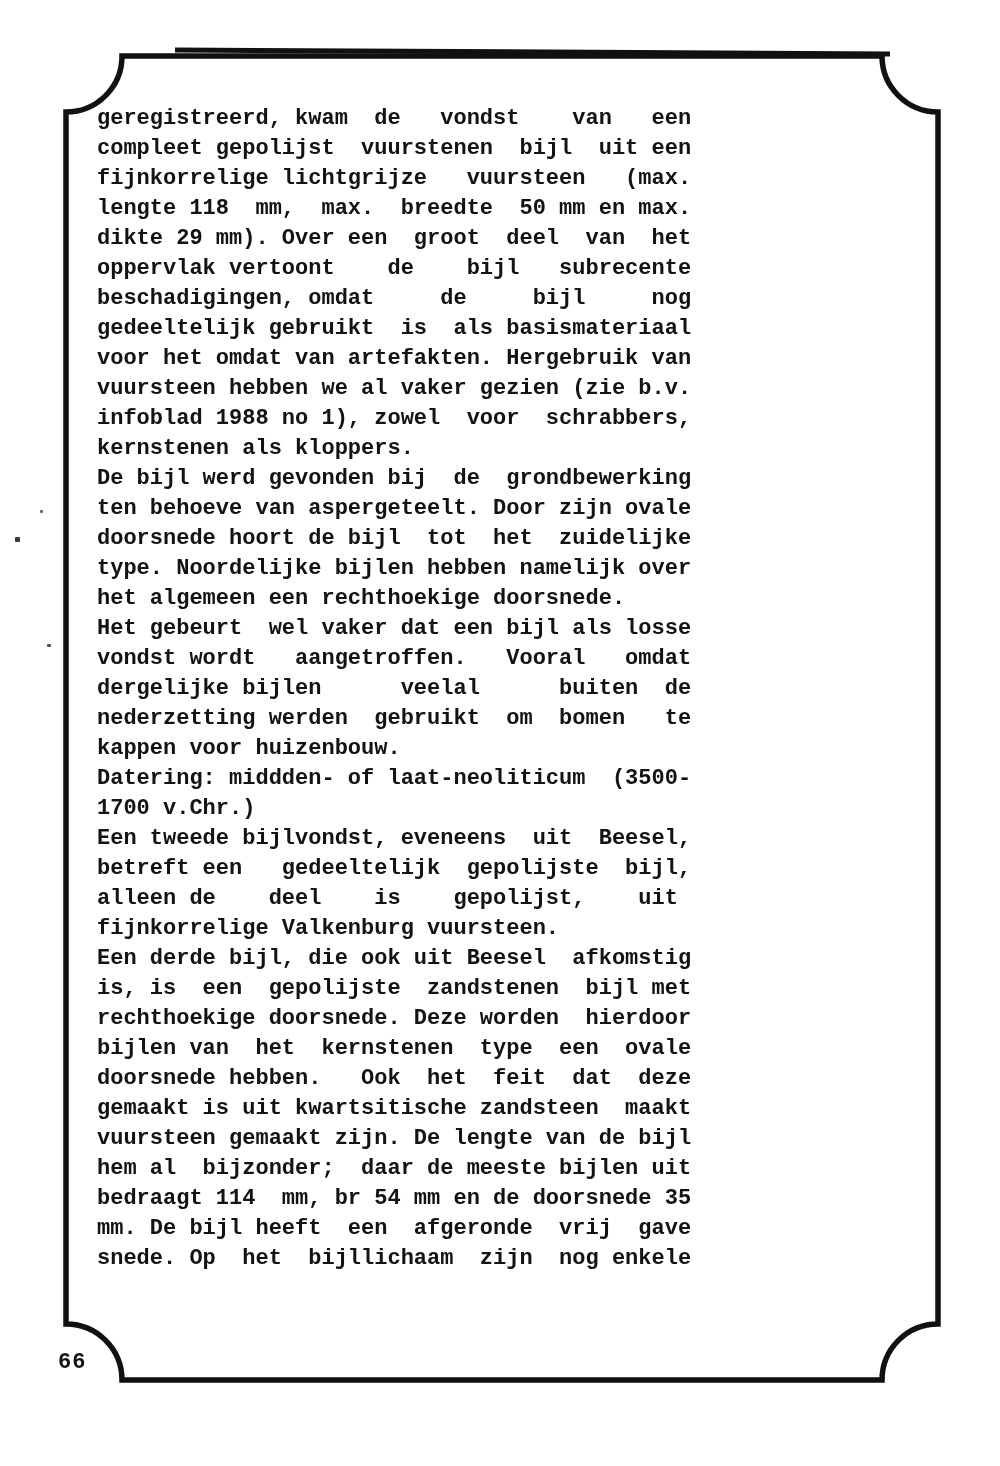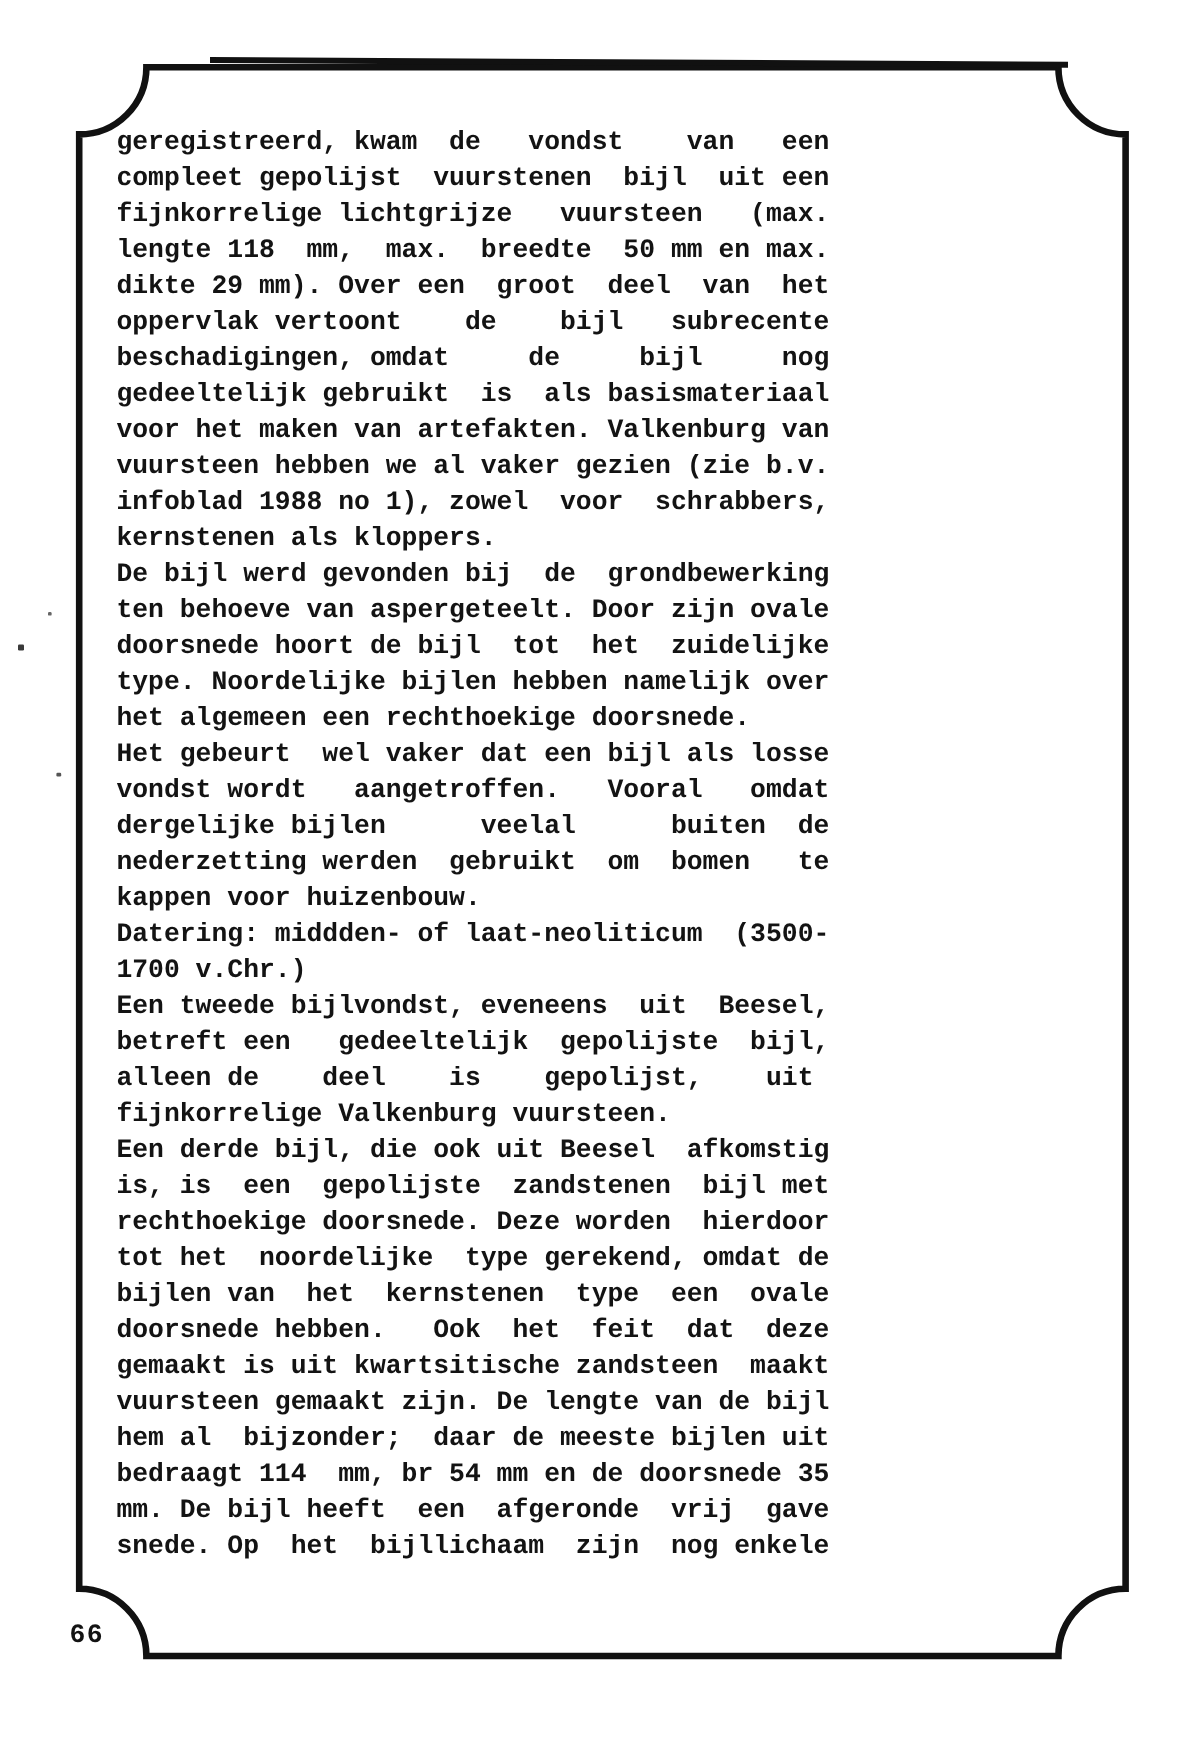--- a/index.html
+++ b/index.html
@@ -79,21 +79,21 @@
 
   <div class="textblock">
       <div class="line">geregistreerd, kwam  de   vondst    van   een</div>
       <div class="line">compleet gepolijst  vuurstenen  bijl  uit een</div>
       <div class="line">fijnkorrelige lichtgrijze   vuursteen   (max.</div>
       <div class="line">lengte 118  mm,  max.  breedte  50 mm en max.</div>
       <div class="line">dikte 29 mm). Over een  groot  deel  van  het</div>
       <div class="line">oppervlak vertoont    de    bijl   subrecente</div>
       <div class="line">beschadigingen, omdat     de     bijl     nog</div>
       <div class="line">gedeeltelijk gebruikt  is  als basismateriaal</div>
-      <div class="line">voor het maken van artefakten. Valkenburg van</div>
+      <div class="line">voor het omdat van artefakten. Hergebruik van</div>
       <div class="line">vuursteen hebben we al vaker gezien (zie b.v.</div>
       <div class="line">infoblad 1988 no 1), zowel  voor  schrabbers,</div>
       <div class="line">kernstenen als kloppers.</div>
       <div class="line">De bijl werd gevonden bij  de  grondbewerking</div>
       <div class="line">ten behoeve van aspergeteelt. Door zijn ovale</div>
       <div class="line">doorsnede hoort de bijl  tot  het  zuidelijke</div>
       <div class="line">type. Noordelijke bijlen hebben namelijk over</div>
       <div class="line">het algemeen een rechthoekige doorsnede.</div>
       <div class="line">Het gebeurt  wel vaker dat een bijl als losse</div>
       <div class="line">vondst wordt   aangetroffen.   Vooral   omdat</div>
@@ -102,21 +102,20 @@
       <div class="line">kappen voor huizenbouw.</div>
       <div class="line">Datering: middden- of laat-neoliticum  (3500-</div>
       <div class="line">1700 v.Chr.)</div>
       <div class="line">Een tweede bijlvondst, eveneens  uit  Beesel,</div>
       <div class="line">betreft een   gedeeltelijk  gepolijste  bijl,</div>
       <div class="line">alleen de    deel    is    gepolijst,    uit</div>
       <div class="line">fijnkorrelige Valkenburg vuursteen.</div>
       <div class="line">Een derde bijl, die ook uit Beesel  afkomstig</div>
       <div class="line">is, is  een  gepolijste  zandstenen  bijl met</div>
       <div class="line">rechthoekige doorsnede. Deze worden  hierdoor</div>
-      <div class="line">tot het  noordelijke  type gerekend, omdat de</div>
       <div class="line">bijlen van  het  kernstenen  type  een  ovale</div>
       <div class="line">doorsnede hebben.   Ook  het  feit  dat  deze</div>
       <div class="line">gemaakt is uit kwartsitische zandsteen  maakt</div>
       <div class="line">vuursteen gemaakt zijn. De lengte van de bijl</div>
       <div class="line">hem al  bijzonder;  daar de meeste bijlen uit</div>
       <div class="line">bedraagt 114  mm, br 54 mm en de doorsnede 35</div>
       <div class="line">mm. De bijl heeft  een  afgeronde  vrij  gave</div>
       <div class="line">snede. Op  het  bijllichaam  zijn  nog enkele</div>
     </div>
 

